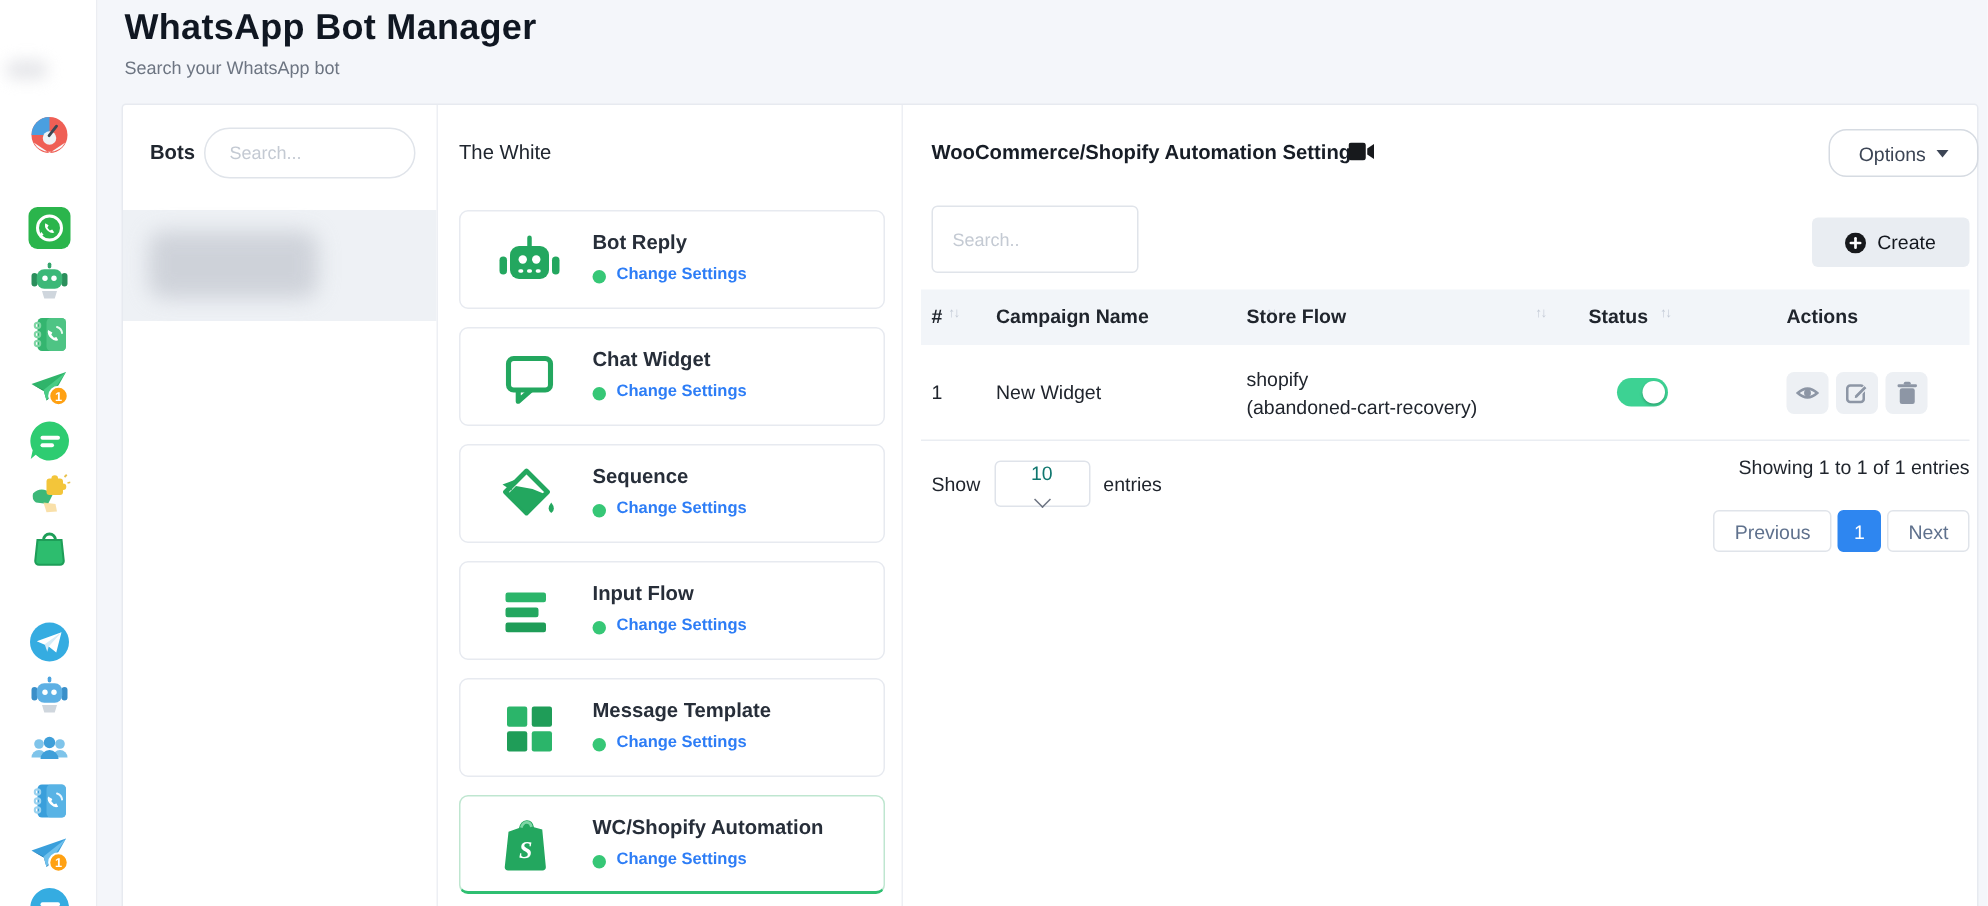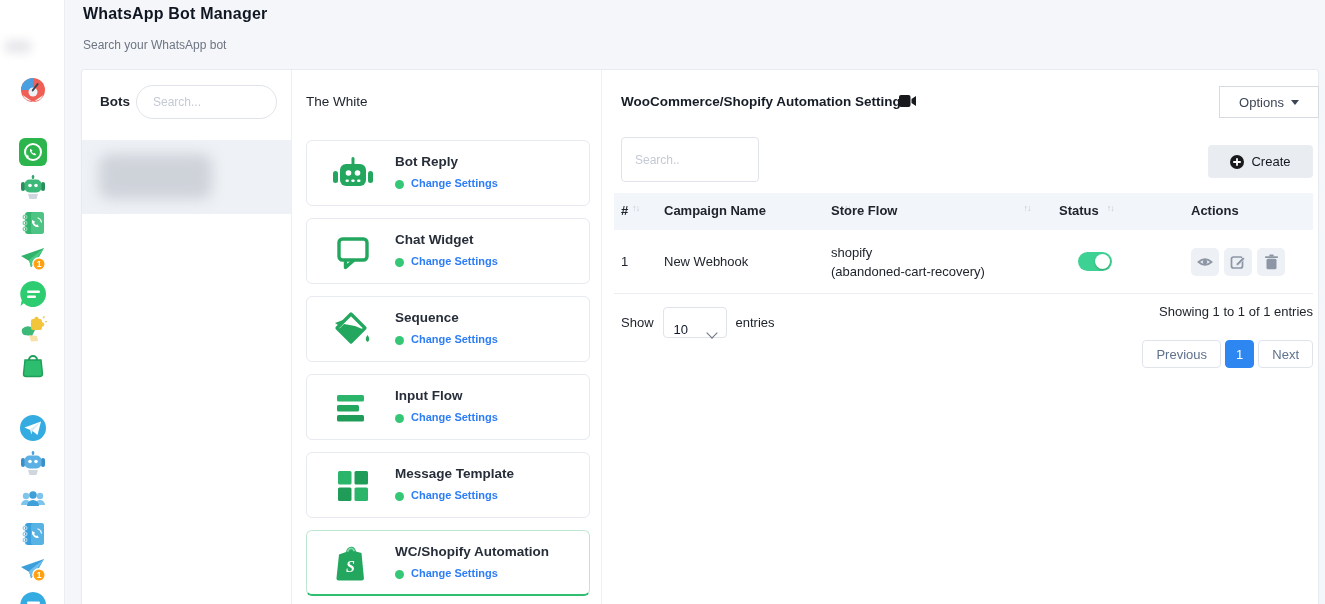--- a/index.html
+++ b/index.html
@@ -10,21 +10,21 @@
   
   .rail { position:absolute; left:0; top:0; width:65px; height:604px; background:#fff;
           border-right:1px solid #ebedf2; overflow:hidden; z-index:5; }
   .rail-item { position:absolute; left:18px; width:30px; height:30px; display:flex;
                align-items:center; justify-content:center; cursor:pointer; }
   .rail-item svg { display:block; }
   .rail-smudge { position:absolute; left:4px; top:40px; width:28px; height:13px;
                  background:#dcdde2; border-radius:6px; filter:blur(5px); opacity:.7; }
 
   
-  .page-title { position:absolute; left:83px; top:5px; font-size:16px; font-weight:700;
+  .page-title { position:absolute; left:83px; top:5px; font-size:24px; font-weight:700;
                 color:#101722; letter-spacing:.2px; }
   .page-sub { position:absolute; left:83px; top:38px; font-size:12px; color:#6d7582; }
 
   
   .card { position:absolute; left:81px; top:69px; width:1238px; height:560px;
           background:#fff; border:1px solid #e7eaf0; border-radius:3px; }
   .col { position:absolute; top:0; height:100%; }
   .col1 { left:0; width:210px; border-right:1px solid #edeff4; }
   .col2 { left:210px; width:310px; border-right:1px solid #edeff4; }
   .col3 { left:520px; width:718px; }
@@ -47,21 +47,21 @@
   .mod-icon { position:absolute; left:24px; top:11px; width:44px; height:44px; }
   .mod-title { position:absolute; left:88px; top:13px; font-size:13.5px; font-weight:700; color:#272e39; }
   .mod-cs { position:absolute; left:88px; top:36px; display:flex; align-items:flex-end; gap:7px; }
   .cs-dot { width:9px; height:9px; border-radius:50%; background:#36c776; }
   .cs-link { font-size:11px; font-weight:700; color:#2d7df6; cursor:pointer; }
 
   
   .panel-title { position:absolute; left:19px; top:24px; font-size:13.5px; font-weight:700; color:#171d26; }
   .video-ic { position:absolute; left:297px; top:25px; }
   .options-btn { position:absolute; left:617px; top:16px; width:100px; height:32px; background:#fff;
-                 border:1px solid #d6dbe2; border-radius:0; font-size:13px; color:#3c4555;
+                 border:1px solid #d6dbe2; border-radius:12px; font-size:13px; color:#3c4555;
                  display:flex; align-items:center; justify-content:center; gap:7px; cursor:pointer;
                  font-family:inherit; }
   .caret { width:0; height:0; border-left:4px solid transparent; border-right:4px solid transparent;
            border-top:5px solid #3c4555; }
   .tbl-search { position:absolute; left:19px; top:67px; width:138px; height:45px;
                 border:1px solid #e0e4ea; border-radius:4px; padding:0 13px; font-size:12px;
                 color:#495057; outline:none; font-family:inherit; }
   .tbl-search::placeholder { color:#c4cad3; }
   .create-btn { position:absolute; left:606px; top:75px; width:105px; height:33px; background:#e9edf2;
                 border:none; border-radius:4px; font-size:13px; color:#14181f; display:flex;
@@ -77,22 +77,22 @@
             background:#3dd293; cursor:pointer; }
   .toggle .knob { position:absolute; right:2px; top:2px; width:15px; height:15px; border-radius:50%;
                   background:#fff; box-shadow:0 1px 2px rgba(0,0,0,.25); }
   .actions { position:absolute; left:577px; top:18px; display:flex; gap:5px; }
   .act-btn { width:28px; height:28px; background:#edf0f4; border:none; border-radius:5px;
              display:flex; align-items:center; justify-content:center; cursor:pointer; }
 
   .show-group { position:absolute; left:19px; top:237px; display:flex; align-items:center; gap:9px;
                 font-size:13px; color:#20252d; }
   .page-select { width:64px; height:31px; border:1px solid #dfe3ea; border-radius:4px; display:flex;
-                 align-items:flex-end; justify-content:space-between; padding:0 10px; font-size:13px;
-                 color:#0f172a; cursor:pointer; }
+                 align-items:center; justify-content:space-between; padding:0 10px; font-size:13px;
+                 color:#0f766e; cursor:pointer;flex-direction:column; }
   .chev { width:8px; height:8px; border-right:1.6px solid #6b7280; border-bottom:1.6px solid #6b7280;
           transform:rotate(45deg); margin-top:-4px; }
   .showing { position:absolute; right:7px; top:234px; font-size:13px; color:#20252d; }
   .pager { position:absolute; right:7px; top:270px; display:flex; gap:4px; }
   .pg-btn { height:28px; border:1px solid #e0e4ea; background:#fff; border-radius:4px; font-size:13px;
             color:#5f718d; padding:0 13px; cursor:pointer; font-family:inherit; }
   .pg-btn.active { background:#2e86f0; border-color:#2e86f0; color:#fff; padding:0 10px; }
 </style>
 </head>
 <body>
@@ -370,21 +370,21 @@
       <div class="thead">
         <span class="th" style="left:7px"><span>#</span><span class="sort">↑↓</span></span>
         <span class="th" style="left:50px"><span>Campaign Name</span><span class="sort" style="margin-left:78px">↑↓</span></span>
         <span class="th" style="left:217px"><span>Store Flow</span><span class="sort" style="margin-left:126px">↑↓</span></span>
         <span class="th" style="left:445px"><span>Status</span><span class="sort" style="margin-left:8px">↑↓</span></span>
         <span class="th" style="left:577px"><span>Actions</span></span>
       </div>
 
       <div class="trow">
         <span class="td" style="left:7px; top:24px">1</span>
-        <span class="td" style="left:50px; top:24px">New Webhook</span>
+        <span class="td" style="left:50px; top:24px">New Widget</span>
         <span class="td store-cell" style="left:217px; top:13px">
           <span>shopify</span><br>
           <span>(abandoned-cart-recovery)</span>
         </span>
         <span class="toggle">
             <span class="knob"></span>
           </span>
         <span class="actions">
           <button class="act-btn">
             <svg width="16" height="16" viewBox="0 0 16 16">

